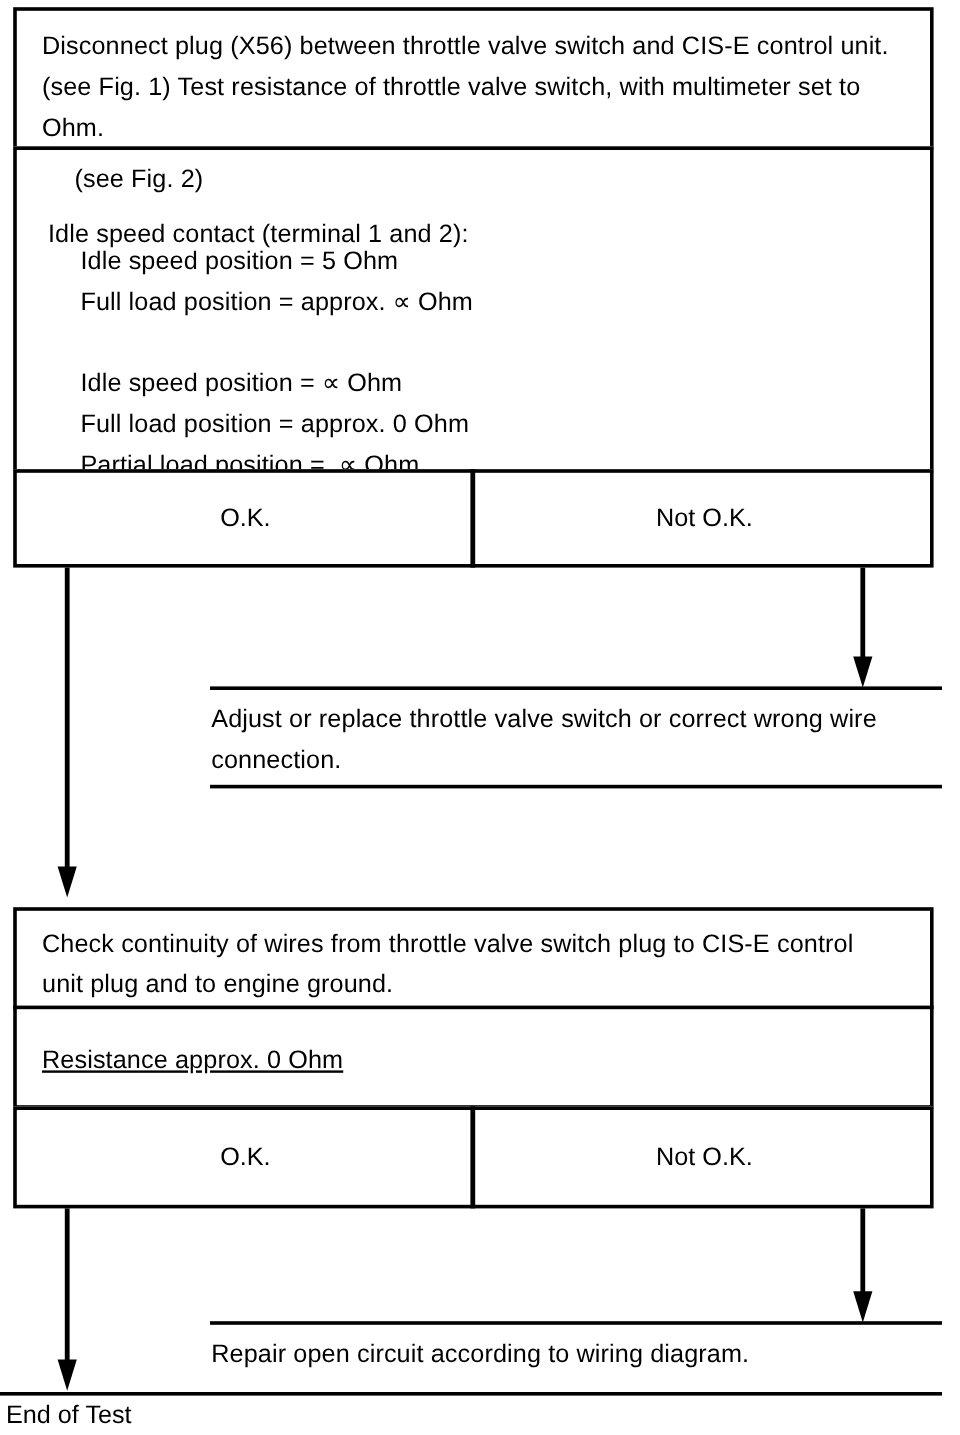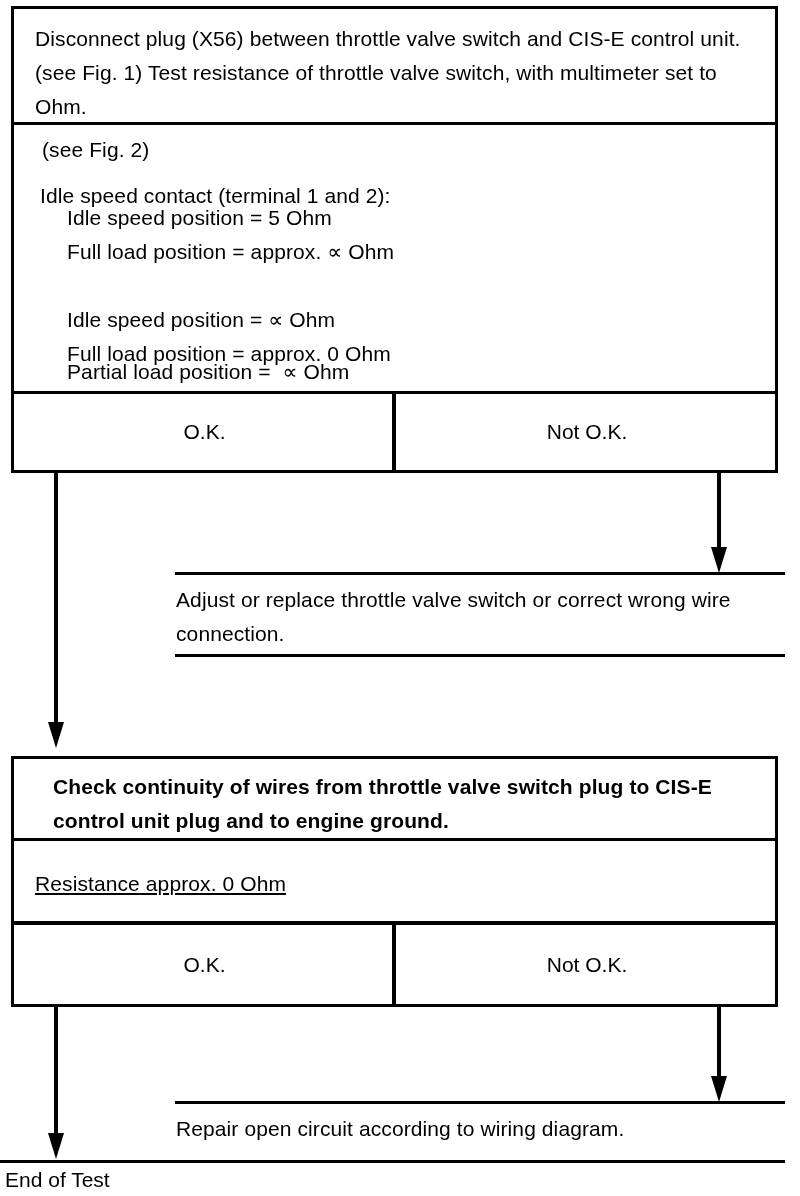--- a/index.html
+++ b/index.html
@@ -94,47 +94,47 @@
 </head>
 <body>
 
 <div id="page">
 
   <div class="box" id="box1">
     <div class="para" style="left: 21px; top: 13px; width: 715px;">Disconnect plug (X56) between throttle valve switch and CIS-E control unit.  (see Fig. 1)  Test resistance of throttle valve switch, with multimeter set to Ohm.</div>
   </div>
 
   <div class="box" id="box2">
-    <div class="celltext" style="left: 28px;  top: 8px;">(see Fig. 2)</div>
+    <div class="celltext" style="left: 48px;  top: 8px;">(see Fig. 2)</div>
     <div class="celltext" style="left: 26px;  top: 42px; margin-top: 12px;">Idle speed contact (terminal 1 and 2):</div>
     <div class="celltext" style="left: 53px;  top: 76px;">Idle speed position = 5 Ohm</div>
     <div class="celltext" style="left: 53px;  top: 110px;">Full load position = approx. ∝ Ohm</div>
     <div class="celltext" style="left: 53px;  top: 178px;">Idle speed position = ∝ Ohm</div>
     <div class="celltext" style="left: 53px;  top: 212px;">Full load position = approx. 0 Ohm</div>
-    <div class="celltext" style="left: 53px;  top: 230px;">Partial load position =  ∝ Ohm</div>
+    <div class="celltext" style="left: 53px;  top: 246px;">Partial load position =  ∝ Ohm</div>
   </div>
 
   <div class="box" id="row1">
     <div class="center-label" style="left: 0px; top: 26px; width: 381px;">O.K.</div>
     <div class="center-label" style="left: 385px; top: 26px; width: 376px;">Not O.K.</div>
   </div>
   <div class="vline" id="row1-div"></div>
 
   <div class="vline" style="left: 54px; top: 473px; height: 254px;"></div>
   <div class="arrow-head" style="left: 48px; top: 722px;"></div>
 
   <div class="vline" style="left: 717px; top: 473px; height: 76px;"></div>
   <div class="arrow-head" style="left: 711px; top: 547px;"></div>
 
   <div class="hline" id="adjust-top"></div>
   <div class="para" style="left: 176px; top: 583px; width: 608px;">Adjust or replace throttle valve switch or correct wrong wire connection.</div>
   <div class="hline" id="adjust-bottom"></div>
 
   <div class="box" id="box3">
-    <div class="para" style="left: 39px; top: 11px; width: 715px; font-weight: bold;">Check continuity of wires from throttle valve switch plug to CIS-E control unit plug and to engine ground.</div>
+    <div class="para" style="left: 21px; top: 11px; width: 715px;">Check continuity of wires from throttle valve switch plug to CIS-E control unit plug and to engine ground.</div>
     <div class="celltext" style="left: 21px; top: 108px; text-decoration: underline;">Resistance approx. 0 Ohm</div>
   </div>
   <div class="hline" id="box3-div"></div>
 
   <div class="box" id="row2">
     <div class="center-label" style="left: 0px; top: 28px; width: 381px;">O.K.</div>
     <div class="center-label" style="left: 385px; top: 28px; width: 376px;">Not O.K.</div>
   </div>
   <div class="vline" id="row2-div"></div>
 

